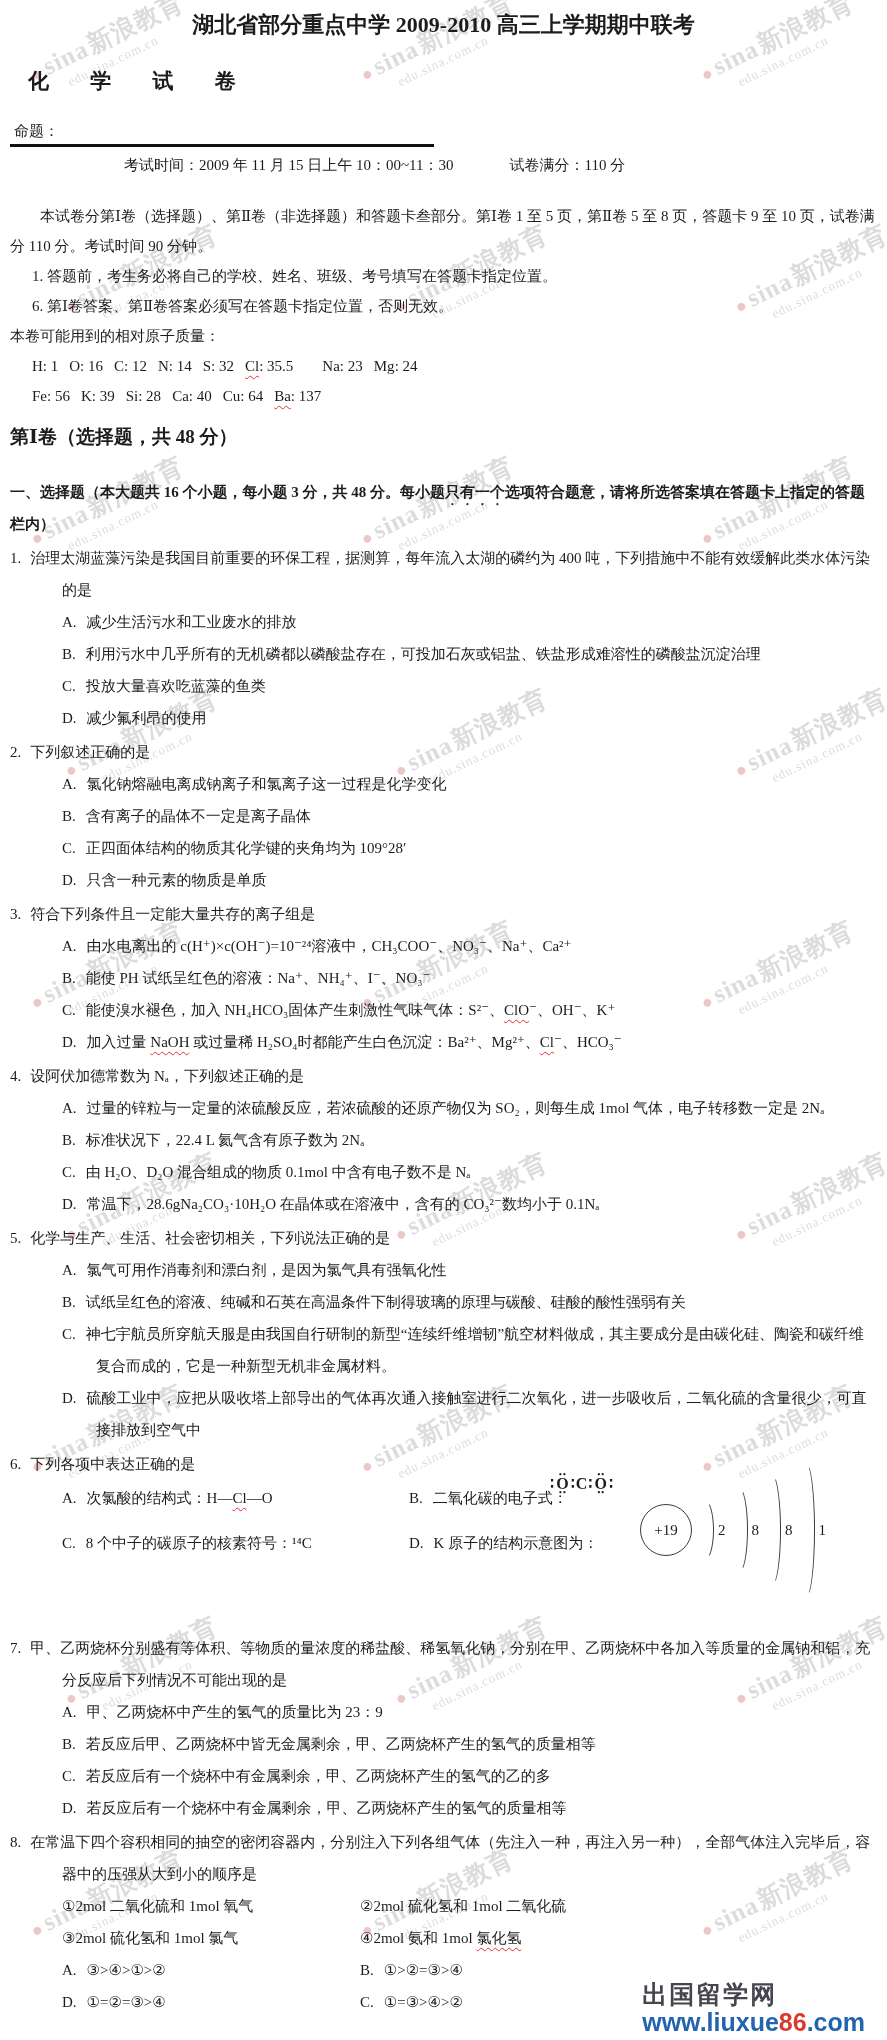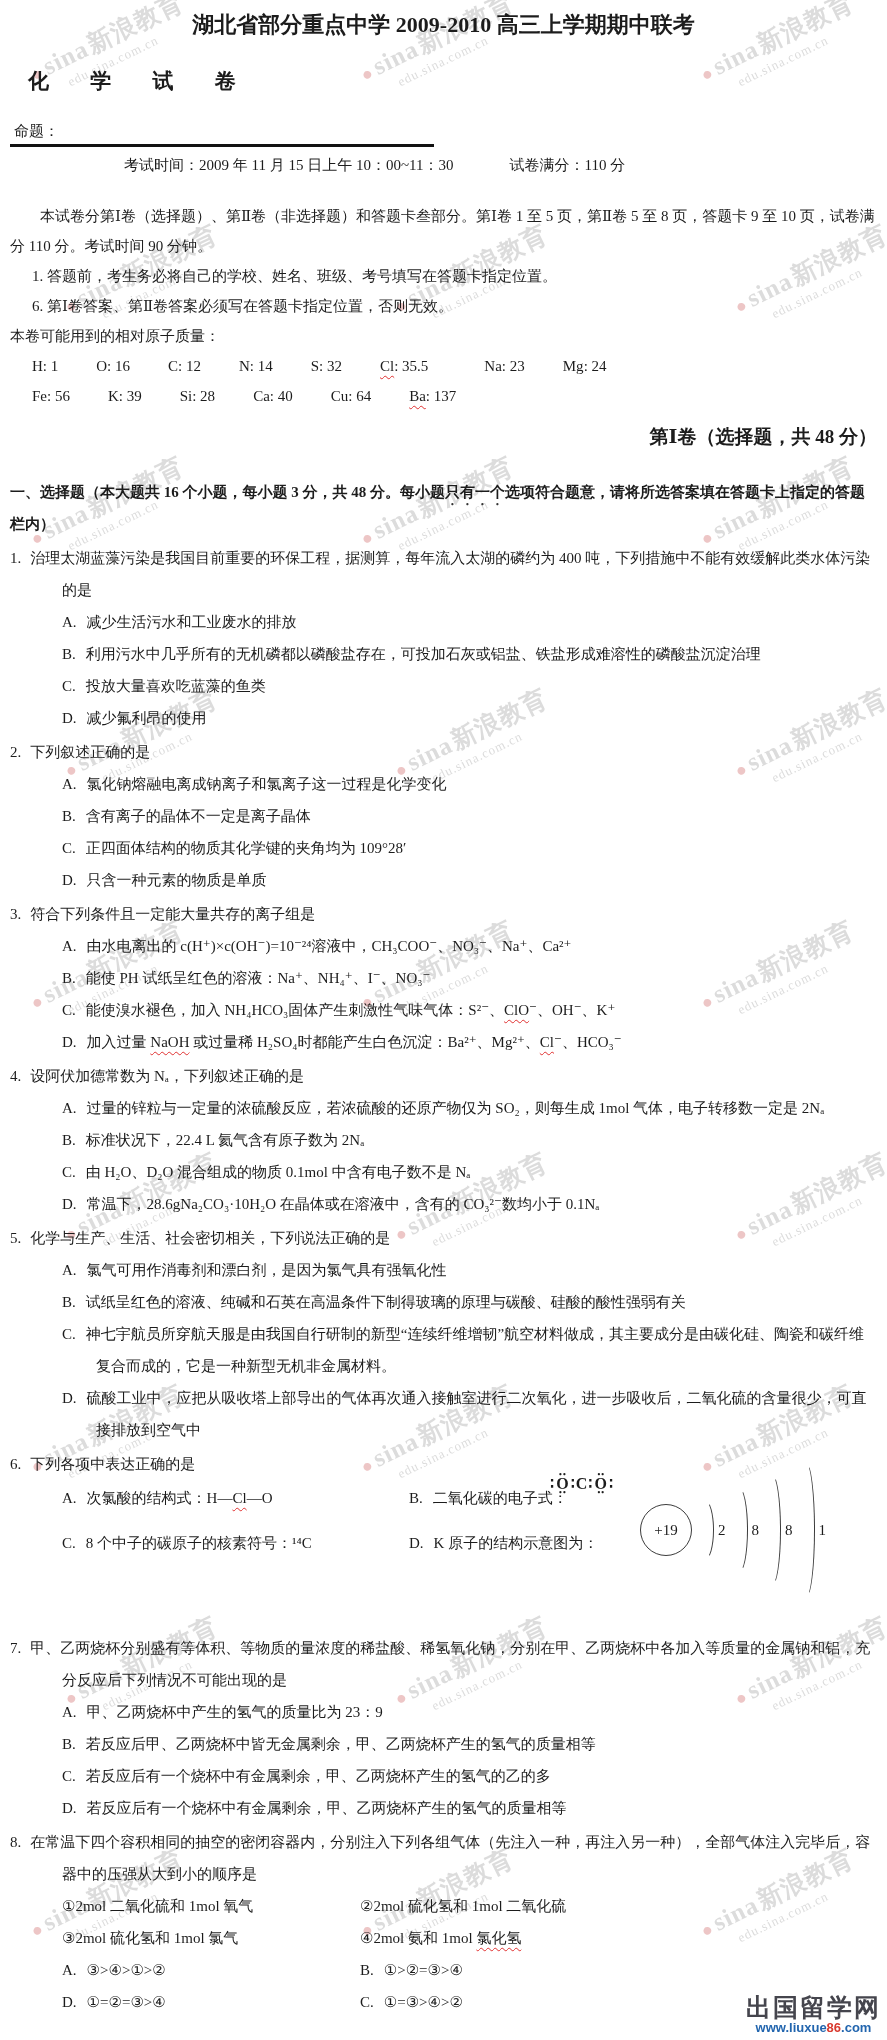--- a/index.html
+++ b/index.html
@@ -21,24 +21,24 @@
   .title{font-size:22px;font-weight:bold;text-align:center;margin-top:4px}
   .subject{font-size:21px;font-weight:bold;letter-spacing:18px;text-indent:18px;margin-top:27px}
   .proposer{margin-top:27px;font-size:15px;padding-left:4px}
   .rule{width:424px;border:0;border-top:3px solid #111;margin:3px 0 0 0}
   .meta{margin-top:9px;padding-left:114px}
   .meta .gap{display:inline-block;width:56px}
 
   .intro p{margin:0;line-height:30px}
   .indent2{text-indent:2em}
   .note{padding-left:22px}
-  .mass-row{display:flex;gap:38px;padding-left:22px;line-height:30px}
+  .mass-row{display:flex;gap:11px;padding-left:22px;line-height:30px}
   .mass-item{white-space:nowrap}
 
-  .sec-heading{text-align:right;font-size:19px;font-weight:bold;line-height:40px;margin-top:6px}
+  .sec-heading{text-align:left;font-size:19px;font-weight:bold;line-height:40px;margin-top:6px}
   .sec-instr{font-weight:bold;line-height:31px;margin-top:20px}
 
   .q{line-height:32px;margin-top:2px}
   .stem{padding-left:52px;text-indent:-52px}
   .qnum{margin-right:9px}
   .opt{margin-left:52px;padding-left:34px;text-indent:-34px}
   .olabel{margin-right:10px}
   .opt0{padding-left:34px;text-indent:-34px}
 
   .wavy{text-decoration:underline wavy #e03131;text-decoration-thickness:1px;text-underline-offset:4px}
@@ -57,24 +57,24 @@
   .k-atom{position:absolute;left:578px;top:-20px;display:flex;align-items:center;gap:4px}
   .k-nucleus{width:50px;height:50px;border:1.6px solid #3c3c3c;border-radius:50%;display:flex;align-items:center;justify-content:center;font-size:15px;flex-shrink:0}
   .k-arc{width:16px;border-style:solid;border-width:1.6px;border-color:transparent #3c3c3c transparent transparent;border-radius:50%;flex-shrink:0}
   .a1{height:58px}.a2{height:84px}.a3{height:110px}.a4{height:134px}
   .k-shell{font-size:15px}
 
   
   .q8-grid{margin-left:52px;display:grid;grid-template-columns:298px 1fr;line-height:32px}
 
   
-  .liuxue{position:absolute;right:6px;bottom:4px;text-align:center;line-height:1.12;z-index:3;
+  .liuxue{position:absolute;right:22px;bottom:4px;text-align:left;line-height:1.12;z-index:3;
           font-family:"Liberation Sans","DejaVu Sans",sans-serif}
   .liuxue .cn{font-size:25px;font-weight:bold;color:#45454d;letter-spacing:2px}
-  .liuxue .url{font-size:13px;font-weight:bold;color:#2265ae}
+  .liuxue .url{font-size:25px;font-weight:bold;color:#2265ae}
   .liuxue .num{color:#d93a2f}
 </style>
 </head>
 <body>
 
 <div class="content">
 
   <div class="title">湖北省部分重点中学 2009-2010 高三上学期期中联考</div>
   <div class="subject">化 学 试 卷</div>
 

